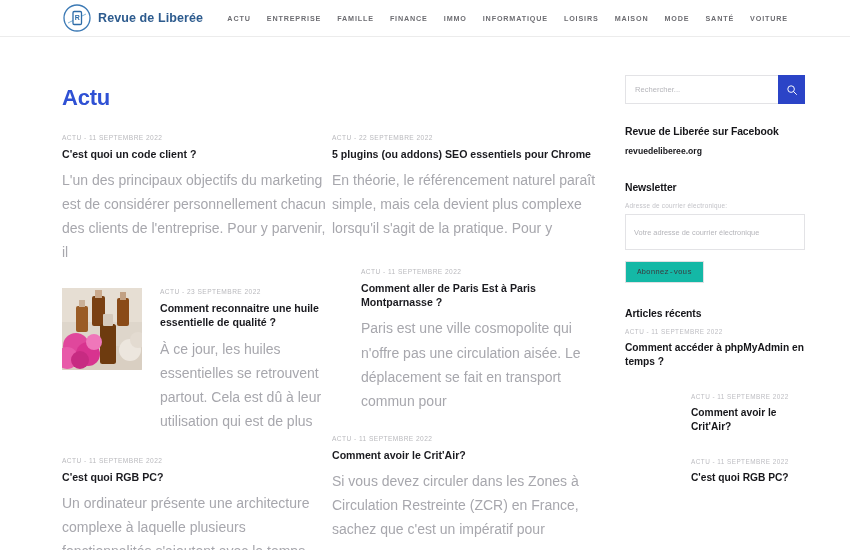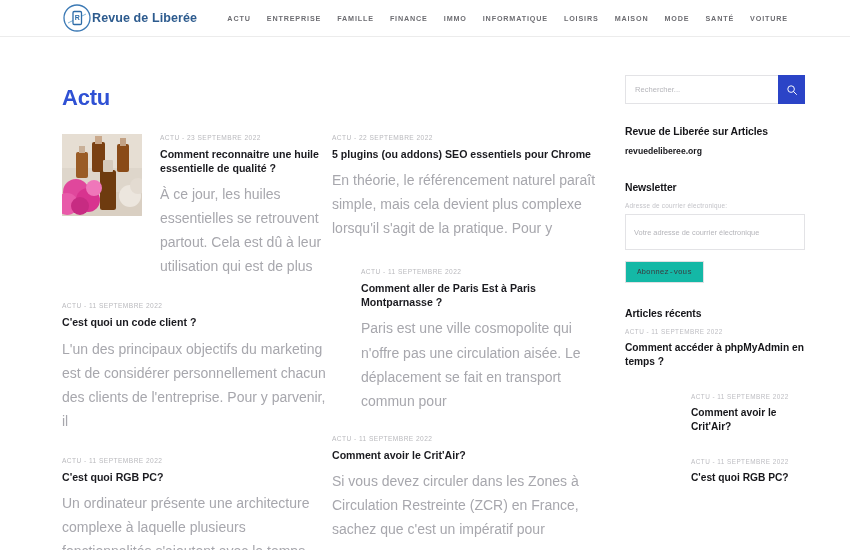--- a/index.html
+++ b/index.html
@@ -11,21 +11,21 @@
   }
 
   
   .site-header{
     height:37px;
     display:flex; align-items:center;
     border-bottom:1px solid #ececec;
     padding:0 62px 0 62px;
     background:#fff;
   }
-  .brand{ display:flex; align-items:center; text-decoration:none; }
+  .brand{ display:flex; align-items:center; gap:6px; text-decoration:none; }
   .brand-mark{ width:30px; height:30px; flex:0 0 30px; display:block; }
   .brand-name{
     font-size:12.5px; font-weight:700; letter-spacing:.1px;
     color:#2d5b8e; white-space:nowrap;
   }
   .main-nav{ margin-left:auto; display:flex; align-items:center; gap:16px; }
   .nav-link{
     font-size:7.2px; letter-spacing:.85px; font-weight:600;
     color:#6d6d72; text-decoration:none; text-transform:uppercase;
     white-space:nowrap;
@@ -162,20 +162,28 @@
 
 <div class="page">
 
   <main class="content-col">
 
     <h2 class="section-title">Actu</h2>
 
     <div class="cards-grid">
 
       <div class="col-left">
+
+        <article class="card">
+          <div class="card-body">
+            <div class="meta">ACTU  - 11 septembre 2022</div>
+            <h3 class="card-title">C'est quoi un code client ?</h3>
+            <p class="card-excerpt">L'un des principaux objectifs du marketing est de considérer personnellement chacun des clients de l'entreprise. Pour y parvenir, il</p>
+          </div>
+        </article>
 
         <article class="card">
           <div class="card-thumb">
             <svg viewBox="0 0 80 82" xmlns="http://www.w3.org/2000/svg">
               <rect width="80" height="82" fill="#ded6cb"></rect>
               <rect x="0" y="0" width="80" height="34" fill="#e6ded3"></rect>
               <rect x="0" y="58" width="80" height="24" fill="#d9cfc2"></rect>
               <rect x="30" y="8" width="13" height="30" rx="2" fill="#7a4012"></rect>
               <rect x="33" y="2" width="7" height="8" fill="#caa98c"></rect>
               <rect x="55" y="10" width="12" height="28" rx="2" fill="#8a4b18"></rect>
@@ -196,28 +204,20 @@
           <div class="card-body">
             <div class="meta">ACTU  - 23 septembre 2022</div>
             <h3 class="card-title">Comment reconnaitre une huile essentielle de qualité ?</h3>
             <p class="card-excerpt">À ce jour, les huiles essentielles se retrouvent partout. Cela est dû à leur utilisation qui est de plus</p>
           </div>
         </article>
 
         <article class="card">
           <div class="card-body">
             <div class="meta">ACTU  - 11 septembre 2022</div>
-            <h3 class="card-title">C'est quoi un code client ?</h3>
-            <p class="card-excerpt">L'un des principaux objectifs du marketing est de considérer personnellement chacun des clients de l'entreprise. Pour y parvenir, il</p>
-          </div>
-        </article>
-
-        <article class="card">
-          <div class="card-body">
-            <div class="meta">ACTU  - 11 septembre 2022</div>
             <h3 class="card-title">C'est quoi RGB PC?</h3>
             <p class="card-excerpt">Un ordinateur présente une architecture complexe à laquelle plusieurs fonctionnalités s'ajoutent avec le temps. Utilisé dans de multiples domaines.</p>
           </div>
         </article>
       </div>
 
       <div class="col-right">
 
         <article class="card">
           <div class="card-body">
@@ -256,21 +256,21 @@
       <button class="search-btn" type="submit">
         <span>
           <svg viewBox="0 0 16 16" xmlns="http://www.w3.org/2000/svg">
             <circle cx="6.8" cy="6.8" r="4.4" fill="none" stroke="#ffffff" stroke-width="1.3"></circle>
             <line x1="10.2" y1="10.2" x2="14" y2="14" stroke="#ffffff" stroke-width="1.3" stroke-linecap="round"></line>
           </svg>
         </span>
       </button>
     </form>
 
-    <h3 class="aside-heading">Revue de Liberée sur Articles</h3>
+    <h3 class="aside-heading">Revue de Liberée sur Facebook</h3>
     <a class="aside-link" href="#">revuedeliberee.org</a>
 
     <h3 class="aside-heading">Newsletter</h3>
     <label class="nl-label">Adresse de courrier électronique:</label>
     <input class="nl-input" type="email" placeholder="Votre adresse de courrier électronique" style="">
     <button class="nl-btn" type="button">Abonnez-vous</button>
 
     <h3 class="aside-heading">Articles récents</h3>
 
     <div class="recent-list">

